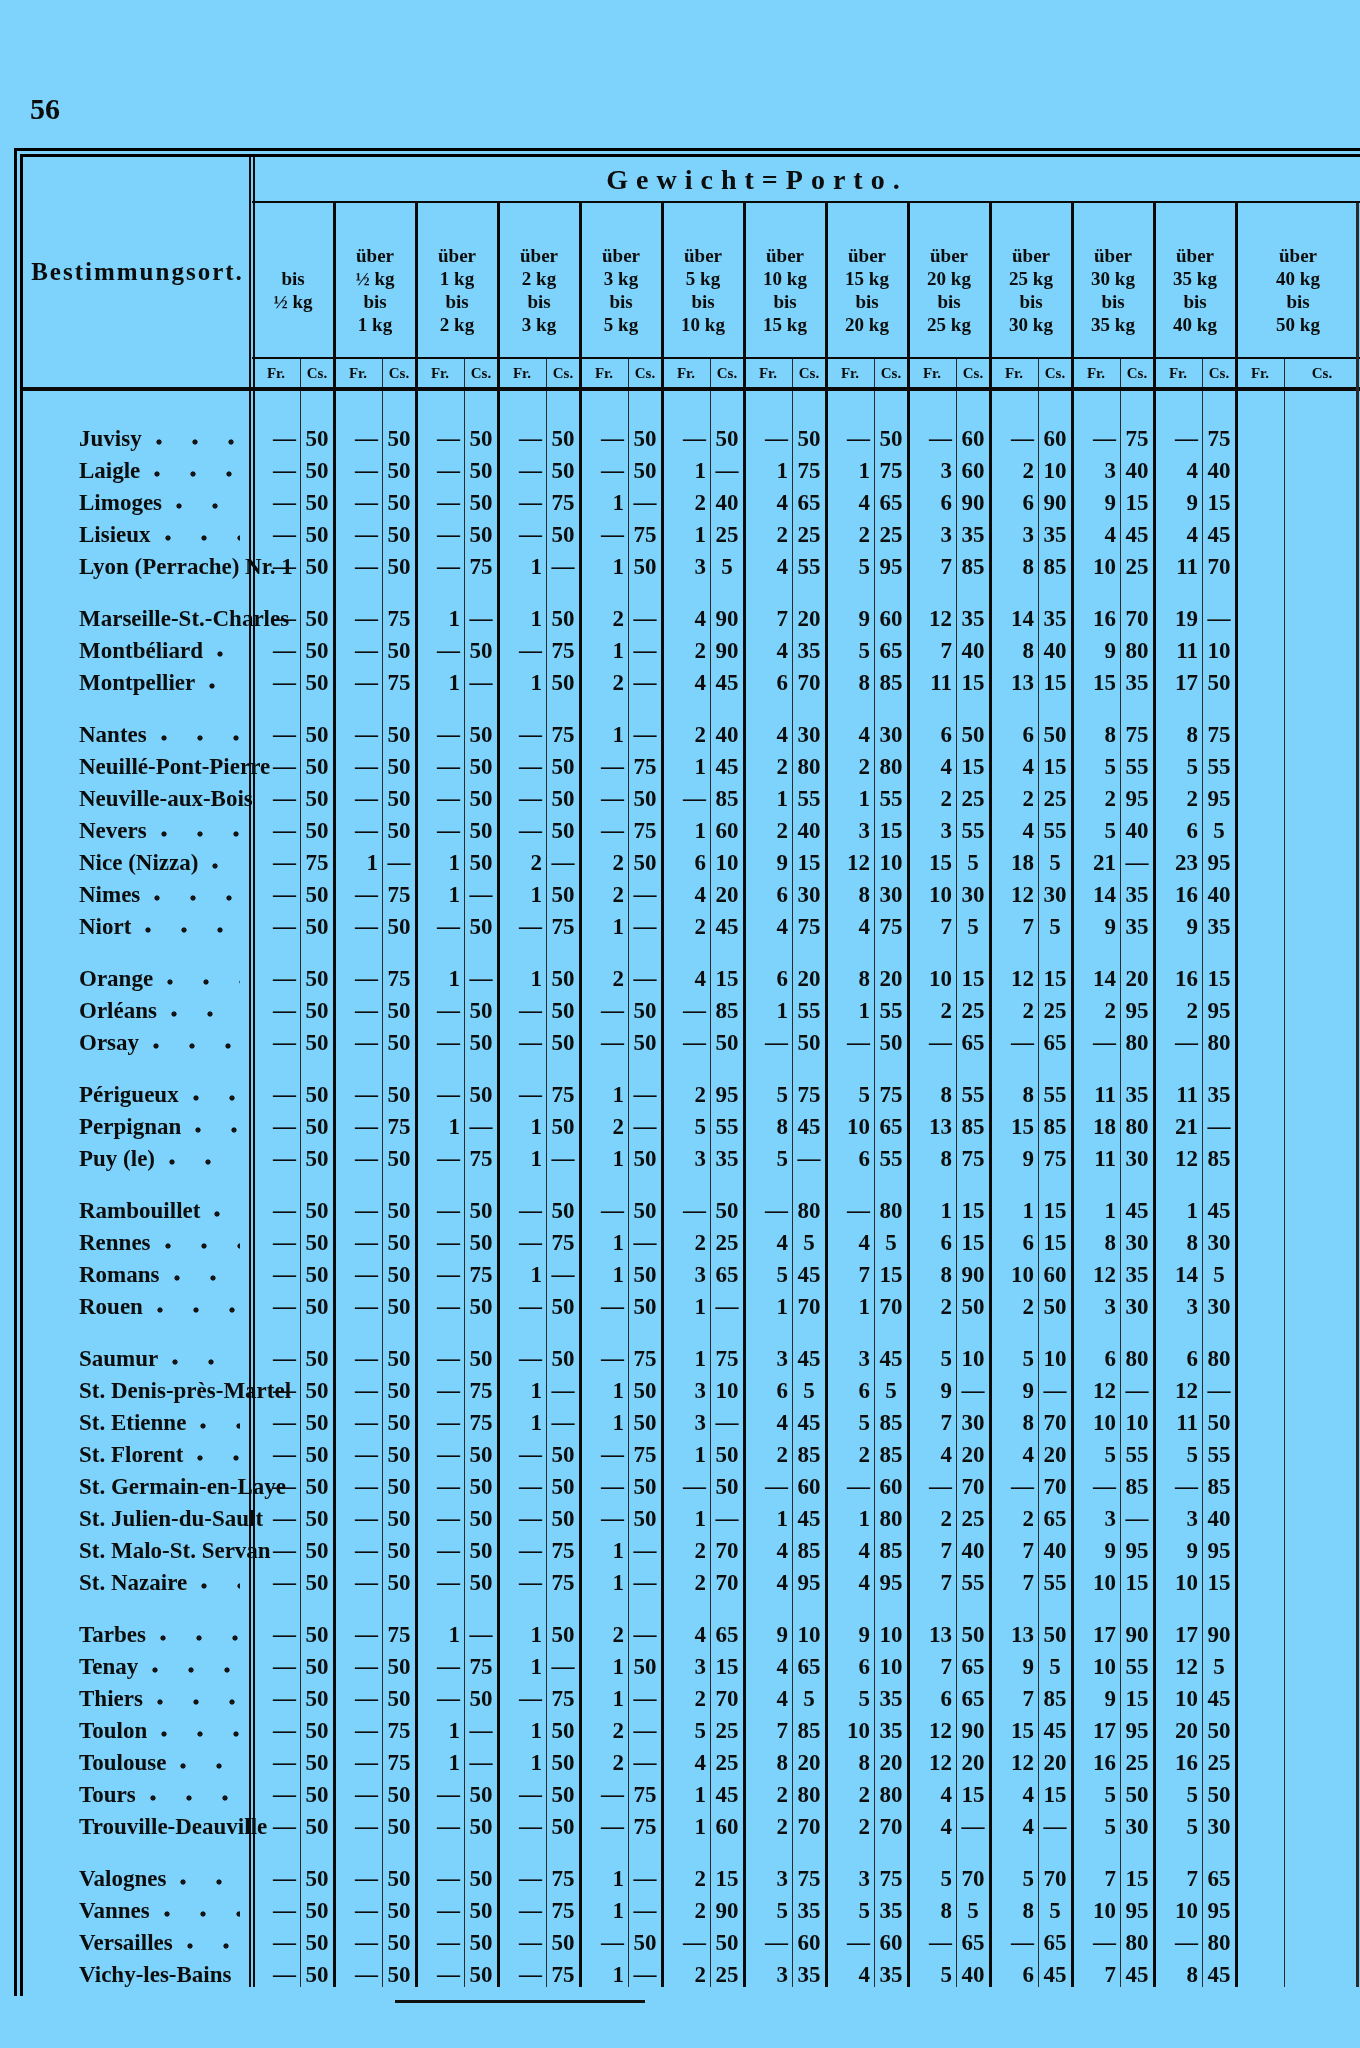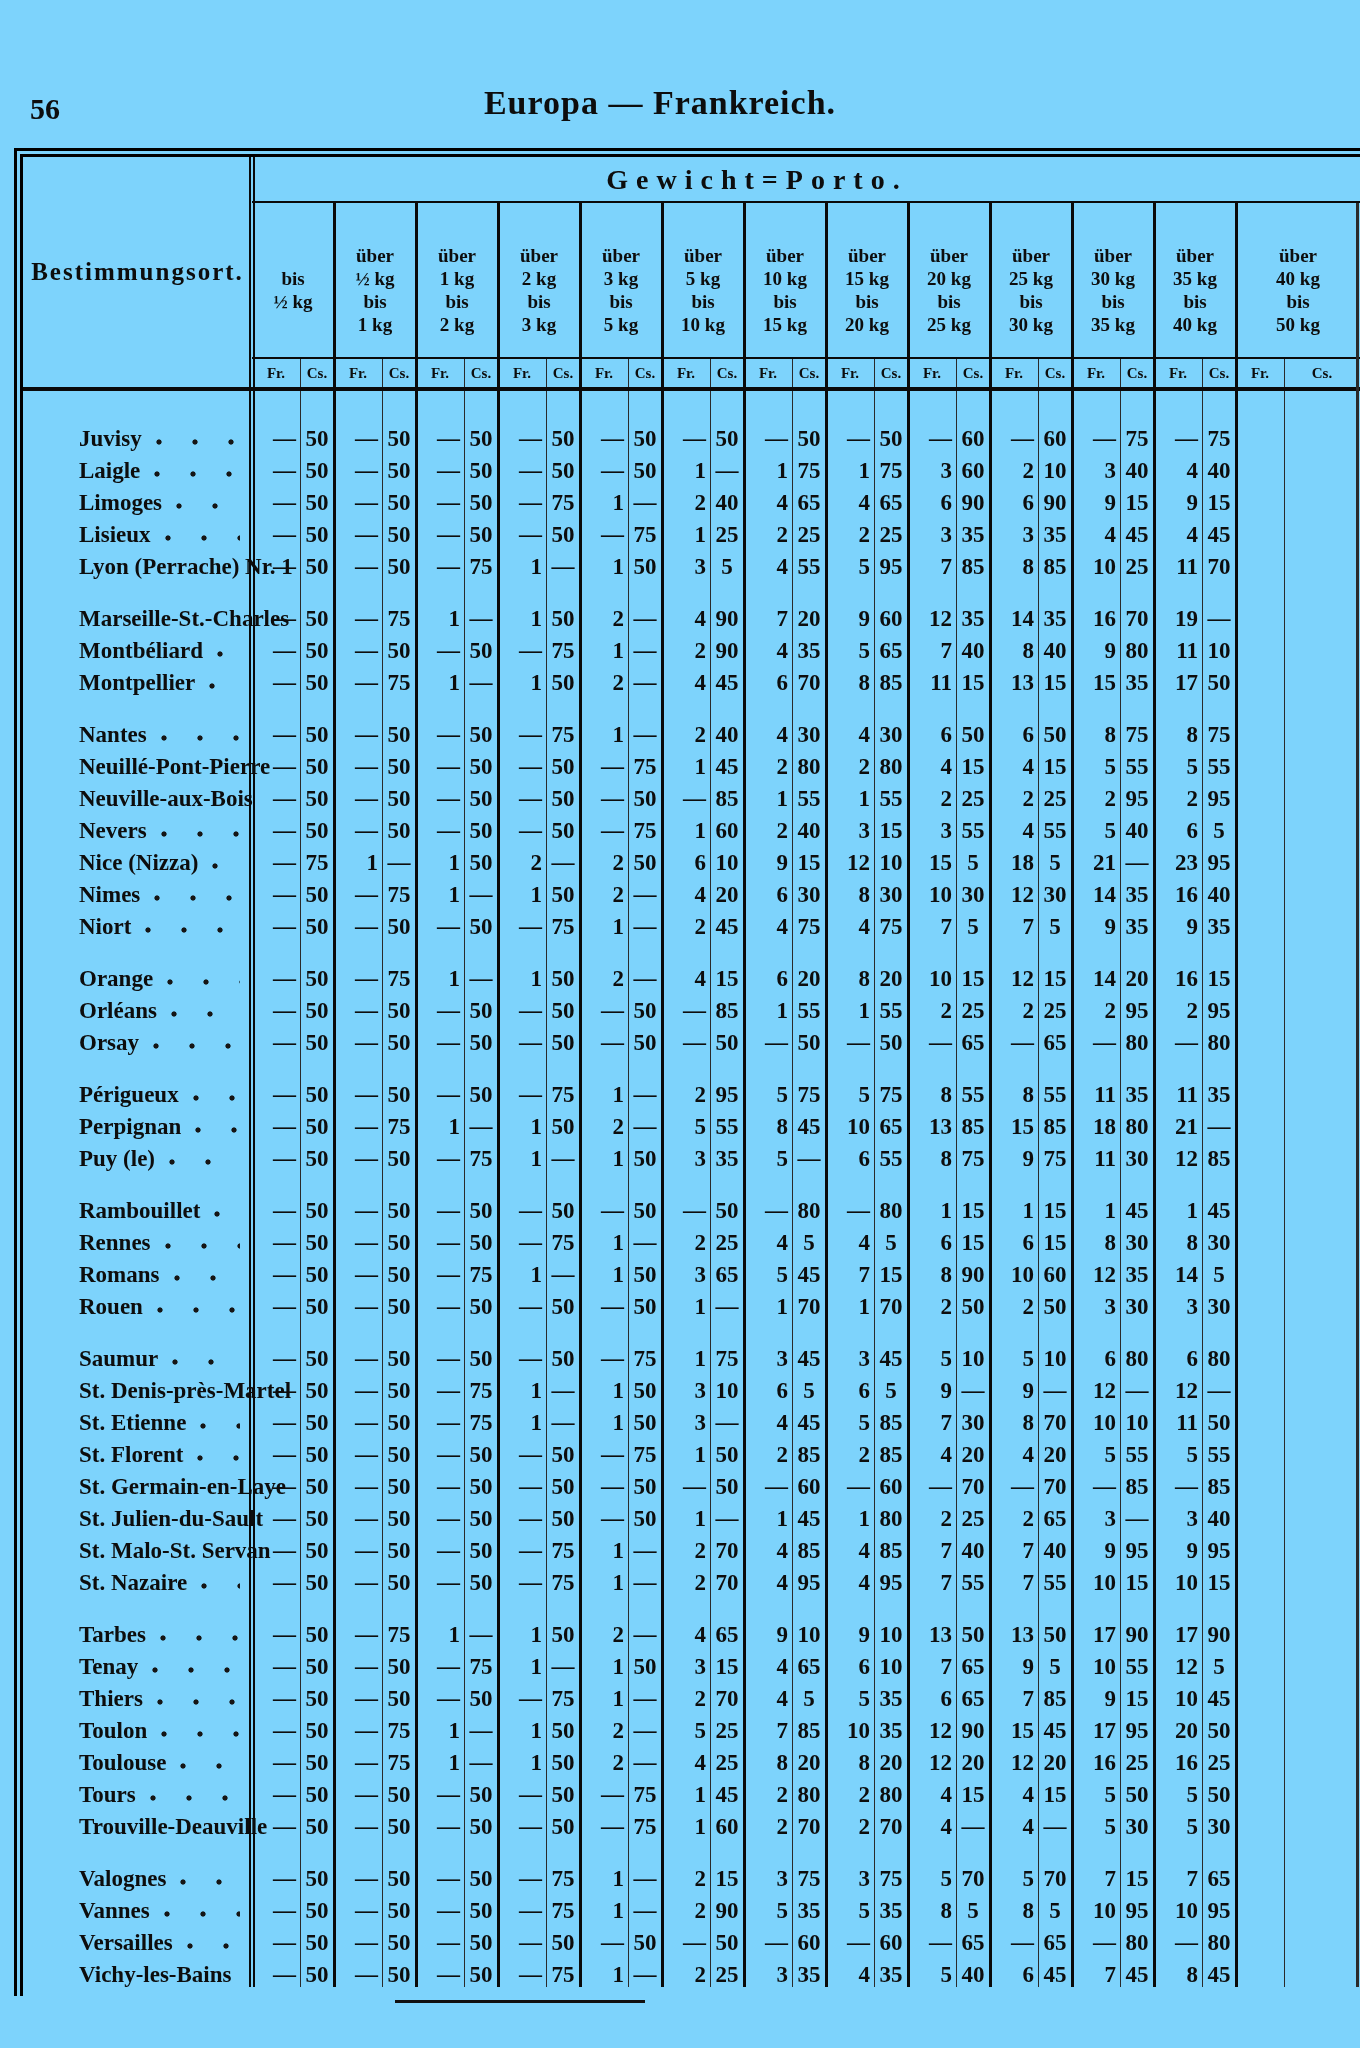--- a/index.html
+++ b/index.html
@@ -40,21 +40,20 @@
   .vcs{width:34px;text-align:center;}
   .gl{position:absolute;background:#0a0a0a;}
   .gl.soft{background:#2a2a2a;}
   .bottom-rule{position:absolute;left:395px;top:2000px;width:250px;height:3px;background:#111;}
 </style>
 </head>
 <body>
 
 <div class="page">
   <div class="page-number">56</div>
-  <div class="page-title">Europa — Frankreich.</div>
   <div class="porto-table" id="porto-table">
       <div class="abs gp-band">Gewicht=Porto.</div>
       <div class="abs name-head">Bestimmungsort.</div>
       <div class="abs kg-row">
         <div class="kg-col" style="width: 82px;">
           <span class="">bis</span>
           <span class="">½ kg</span>
         </div>
         <div class="kg-col" style="width: 82px;">
           <span class="">über</span>

